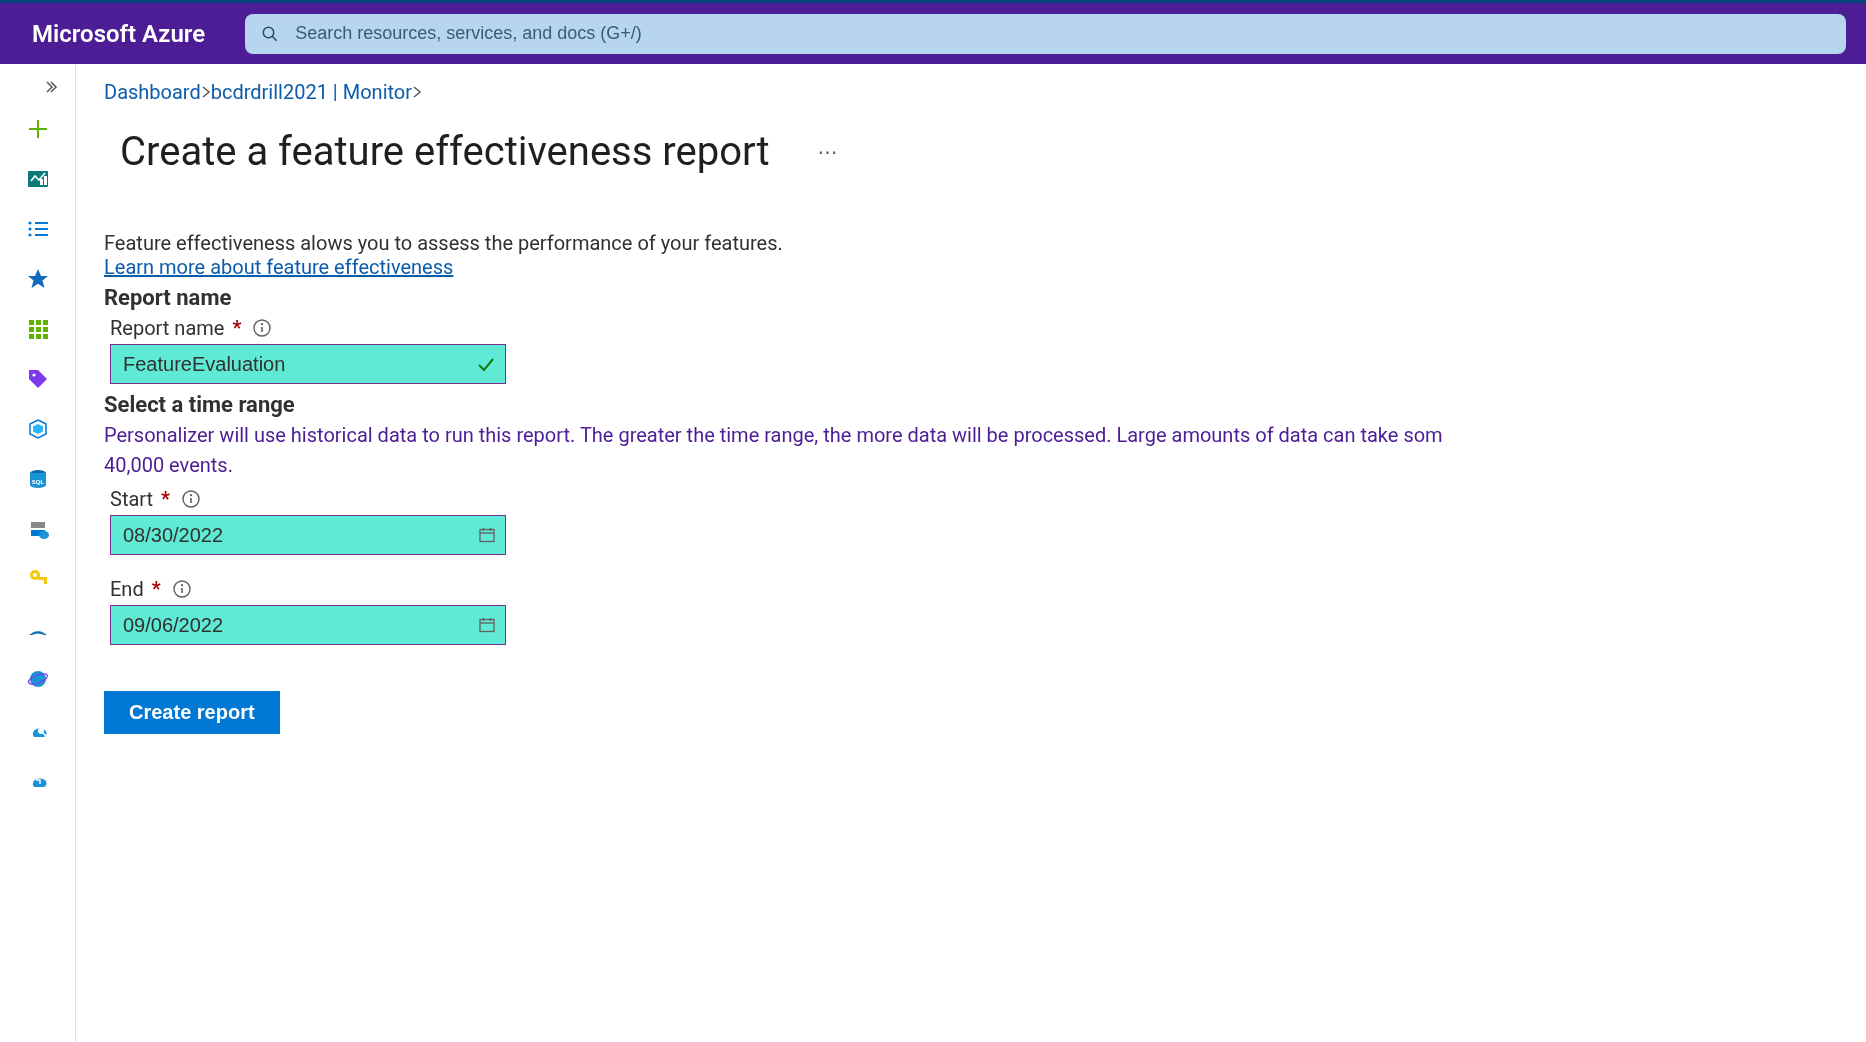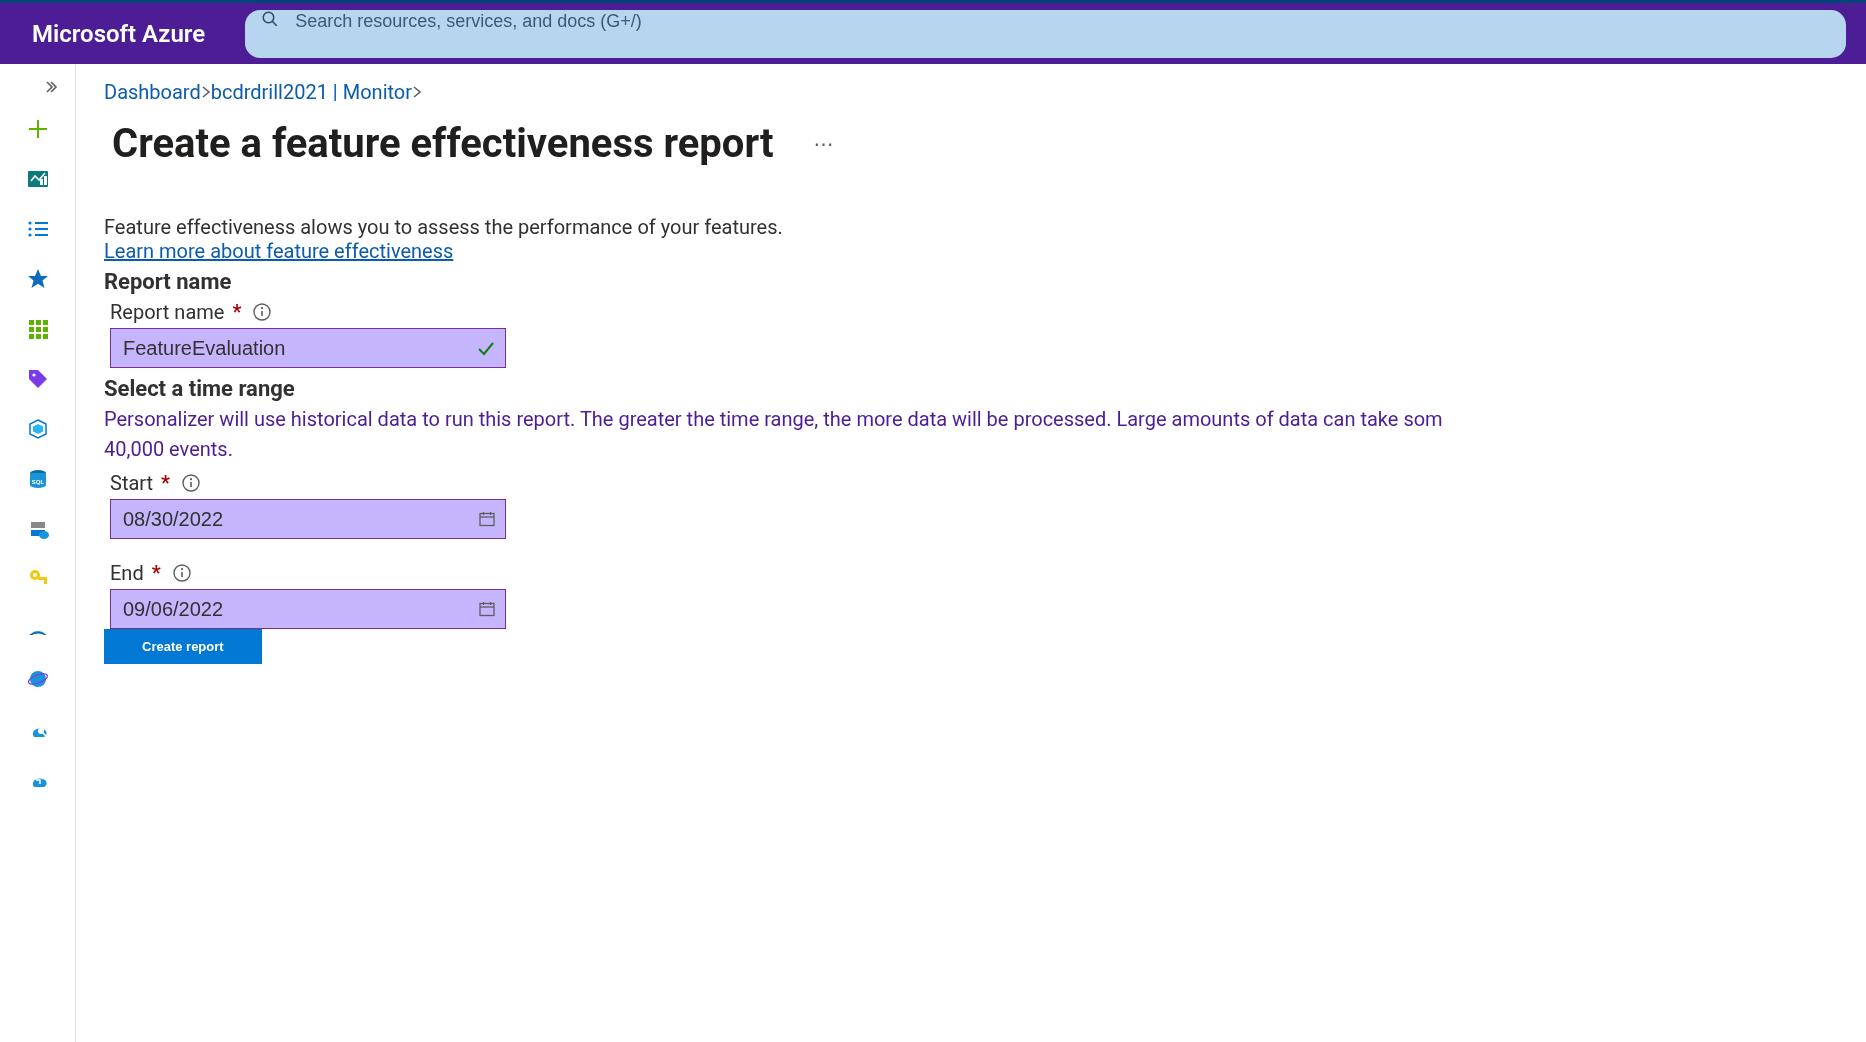--- a/index.html
+++ b/index.html
@@ -32,24 +32,24 @@
   }
   .brand {
     font-size: 24px;
     font-weight: 600;
     white-space: nowrap;
     margin-right: 40px;
   }
   .search-wrap {
     flex: 1;
     display: flex;
-    align-items: flex-start;
+    align-items: center;
     background: #b7d5ef;
-    border-radius: 15px;
-    height: 48px;
+    border-radius: 8px;
+    height: 40px;
     padding: 0 16px;
   }
   .search-icon-svg {
     width: 18px;
     height: 18px;
     margin-right: 14px;
     flex-shrink: 0;
   }
   .search-input {
     flex: 1;
@@ -130,22 +130,22 @@
   }
 
   .page-title-row {
     display: flex;
     align-items: center;
     gap: 32px;
     margin: 4px 0 40px 0;
   }
   h1.page-title {
     font-size: 40px;
-    font-weight: 700;
-    margin: 8px;
+    font-weight: 400;
+    margin: 16px;
     color: #201f1e;
   }
   .ellipsis {
     font-size: 20px;
     color: #605e5c;
     letter-spacing: 1px;
   }
 
   .intro {
     font-size: 20px;
@@ -187,21 +187,21 @@
     width: 396px;
     margin-left: 6px;
   }
   .text-input {
     width: 100%;
     box-sizing: border-box;
     border: 1px solid #7a2f8f;
     height: 40px;
     font-size: 20px;
     padding: 4px 44px 4px 12px;
-    background: #c4b5fd;
+    background: #5eead4;
     color: #323130;
   }
   .valid-check {
     position: absolute;
     right: 10px;
     top: 50%;
     transform: translateY(-50%);
     width: 20px;
     height: 20px;
   }
@@ -215,26 +215,27 @@
   }
 
   .desc {
     font-size: 20px;
     margin: 2px 0 6px 0;
     color: #4c1d95;
     white-space: nowrap;
   }
 
   .primary-btn {
+    margin-top: 46px;
     background: #0078d4;
     color: #ffffff;
     border: none;
-    font-size: 13px;
+    font-size: 20px;
     font-weight: 600;
-    padding: 10px 38px;
+    padding: 10px 25px;
     cursor: pointer;
   }
 
   
   .stroke-grey { stroke: #605e5c; fill: none; }
   .stroke-green { stroke: #107c10; fill: none; }
 </style>
 </head>
 <body>
 

